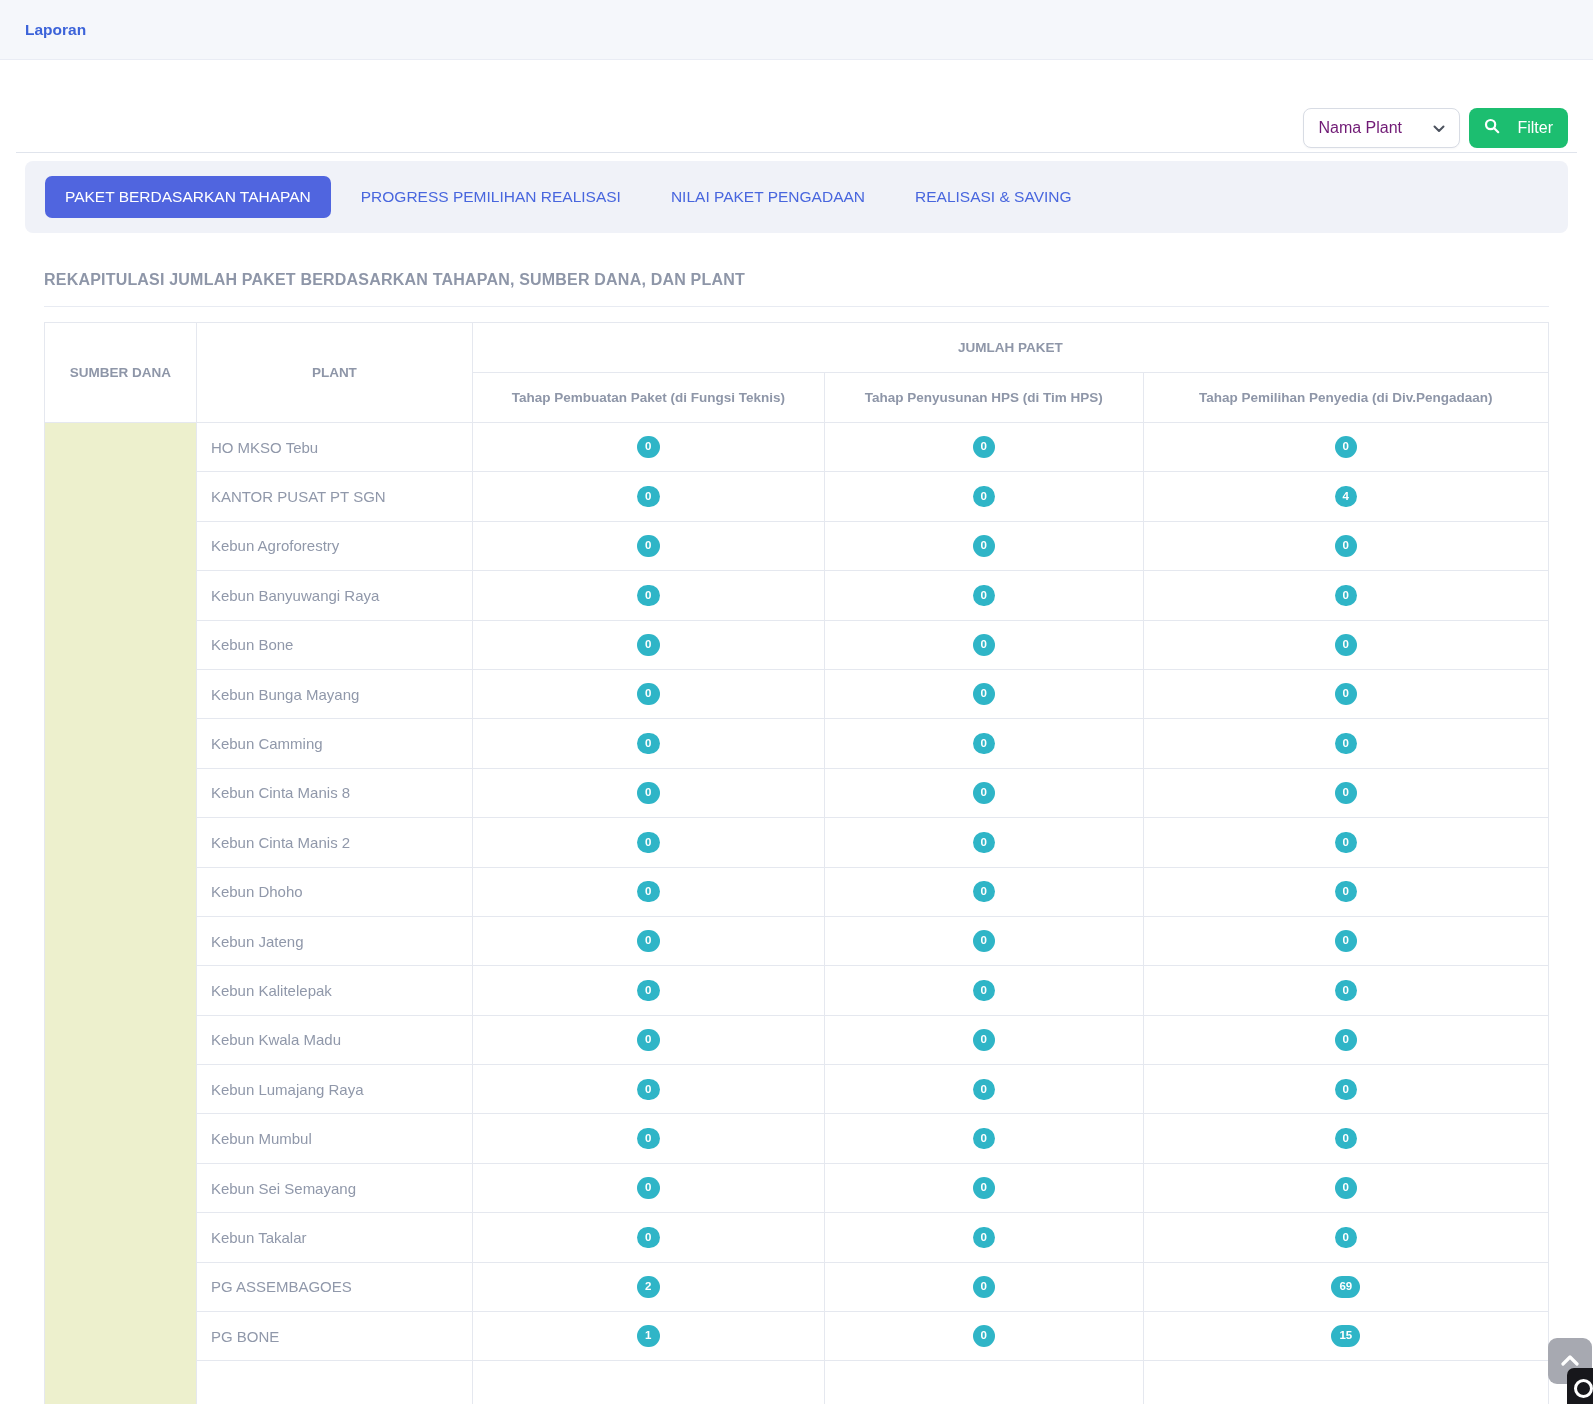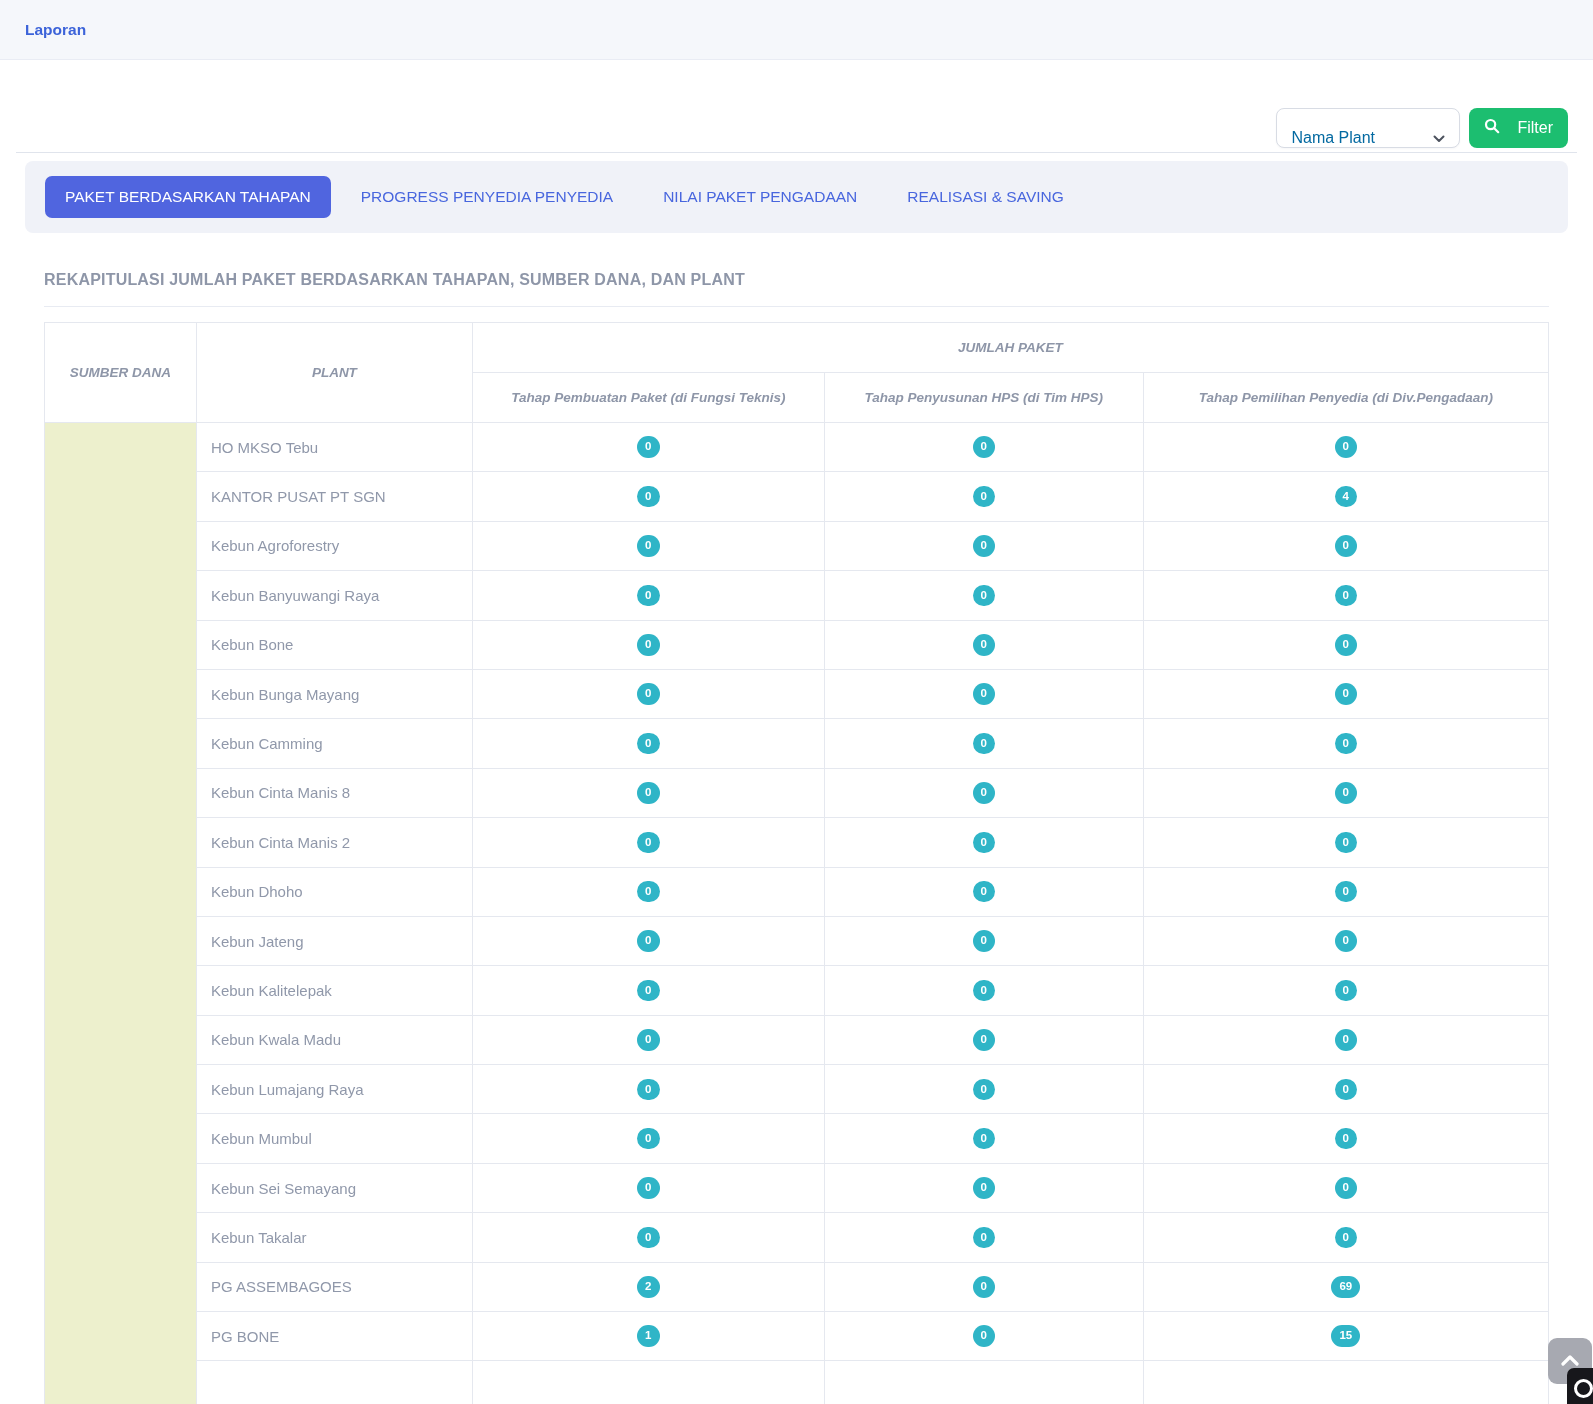--- a/index.html
+++ b/index.html
@@ -23,23 +23,23 @@
     display:flex;align-items:center;padding:0 25px;
   }
   .topbar .crumb{color:#3c63d9;font-weight:bold;font-size:15.5px;text-decoration:none;cursor:pointer;}
   
   .content{padding:0 25px;}
   .filter-row{
     display:flex;justify-content:flex-end;align-items:center;gap:9px;
     padding-top:48px;height:88px;
   }
   .select{
-    width:184px;height:40px;border:1px solid #d8dce4;border-radius:8px;background:#fff;
-    display:flex;align-items:flex-end;justify-content:space-between;
-    padding:0 14px;color:#0369a1;font-size:16px;cursor:pointer;
+    width:157px;height:40px;border:1px solid #d8dce4;border-radius:8px;background:#fff;
+    display:flex;align-items:center;justify-content:space-between;
+    padding:0 14px;color:#701a75;font-size:16px;cursor:pointer;
     box-shadow:0 1px 2px rgba(40,50,80,.04);
   }
   .btn-filter{
     height:40px;border:none;border-radius:8px;background:var(--filter-green);
     color:#fff;font-size:16px;font-family:inherit;display:flex;align-items:center;gap:17px;
     padding:0 15px;cursor:pointer;
   }
   .divider{border:none;border-top:1px solid #e0e4ec;margin:4px -9px 0 -9px;}
   
   .tab-band{
@@ -56,21 +56,21 @@
   .tab-content{padding:0 19px;}
   .section-title{
     margin-top:38px;color:var(--muted);font-weight:bold;font-size:16px;letter-spacing:.2px;
   }
   .table-top-rule{border:none;border-top:1px solid #e8ebf2;margin:17px 0 15px 0;}
   
   table{width:100%;border-collapse:collapse;table-layout:fixed;}
   th,td{border:1px solid var(--border);}
   thead th{
     color:var(--muted);font-size:13.5px;font-weight:bold;
-    height:50px;padding:0 16px;font-style:italic;
+    height:50px;padding:0 16px;
   }
   tbody td{height:49.4px;padding:0;}
   td.plant-cell{
     text-align:left;padding-left:14px;color:#9098aa;font-size:15px;
   }
   td.value-cell{text-align:center;}
   td.sumber-cell{background:var(--sumber-bg);}
   .badge{
     display:inline-block;background:var(--badge-teal);color:#fff;
     border-radius:11px;min-width:10px;padding:5px 8px;
@@ -117,21 +117,21 @@
           </svg>
       </span>
       <span>Filter</span>
     </button>
   </div>
 
   <hr class="divider">
 
   <nav class="tab-band" id="tab-band">
       <button class="tab active"><span class="tab-label">PAKET BERDASARKAN TAHAPAN</span></button>
-      <button class="tab"><span class="tab-label">PROGRESS PENYEDIA PENYEDIA</span></button>
+      <button class="tab"><span class="tab-label">PROGRESS PEMILIHAN REALISASI</span></button>
       <button class="tab"><span class="tab-label">NILAI PAKET PENGADAAN</span></button>
       <button class="tab"><span class="tab-label">REALISASI &amp; SAVING</span></button>
     </nav>
 
   <div class="tab-content">
     <div class="section-title">REKAPITULASI JUMLAH PAKET BERDASARKAN TAHAPAN, SUMBER DANA, DAN PLANT</div>
     <hr class="table-top-rule">
 
     <table>
       <colgroup>

